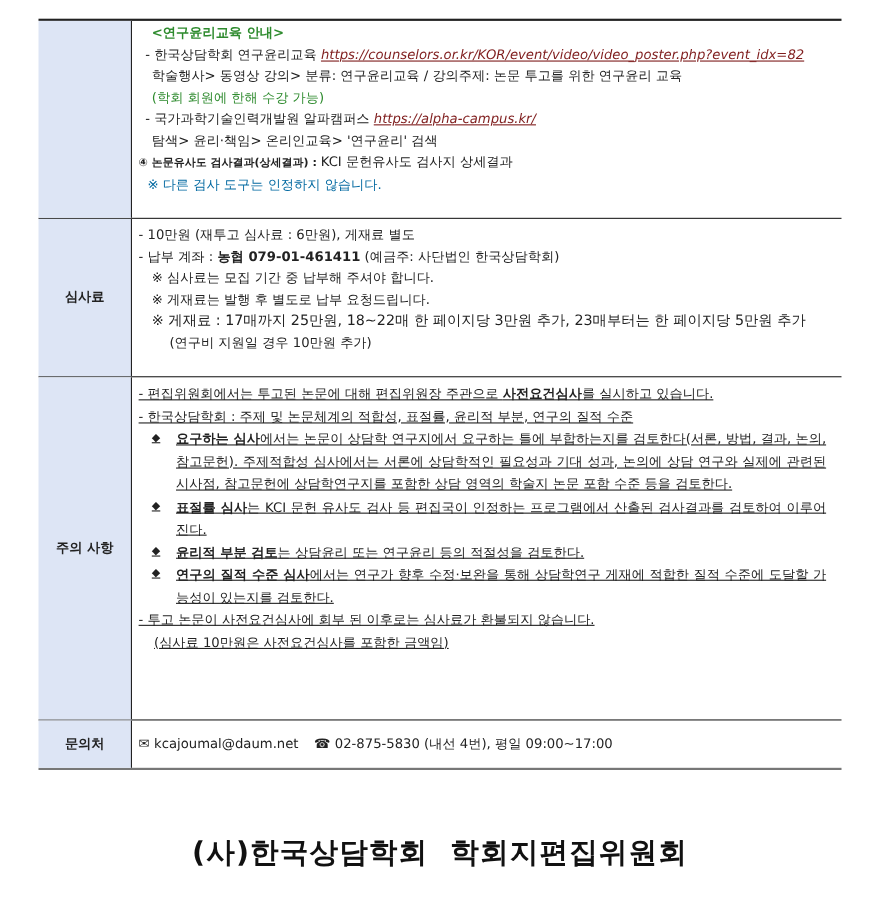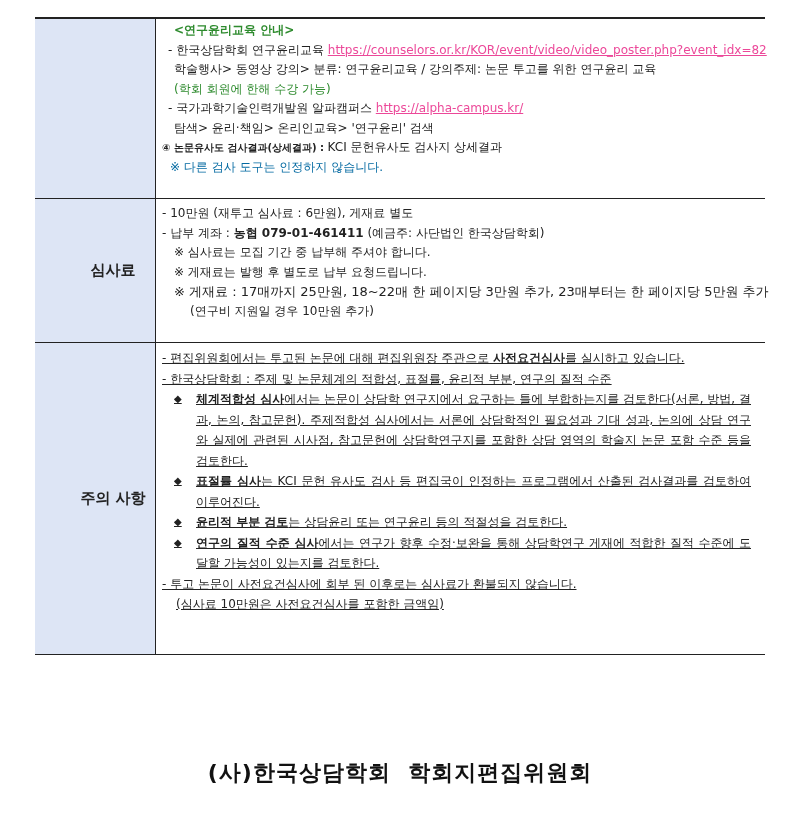--- a/index.html
+++ b/index.html
@@ -3,33 +3,33 @@
 <meta charset="utf-8">
 <style>
   html, body { margin:0; padding:0; background:#ffffff; }
   body { width:800px; height:819px; position:relative; overflow:hidden;
          font-family:"DejaVu Sans","Liberation Sans",sans-serif; color:#222; }
   .tbl { position:absolute; left:35px; top:17px; width:730px; border-top:2px solid #222; }
   .row { display:flex; border-bottom:1px solid #222; }
   .row.last { border-bottom:2px solid #777; }
   .lbl { width:84px; flex:0 0 84px; background:#dde5f5; border-right:1px solid #222;
          display:flex; align-items:center; justify-content:center;
-         font-size:15px; font-weight:bold; color:#222;padding-left:36px; }
+         font-size:12px; font-weight:bold; color:#222; }
   .cnt { flex:1; padding:4px 0 4px 6px; font-size:12px; line-height:19.5px; }
   .ln { white-space:nowrap; }
   .ind1 { padding-left:12px; }
   .green { color:#2e8b2e; }
   .red { color:#0369a1; }
-  .link { color:#ec4899; text-decoration:underline; }
+  .link { color:#7f1d1d; text-decoration:underline;font-style:italic; }
   b { font-weight:bold; }
   .bul { display:flex; padding-left:12px; }
   .bul .dot { width:22px; flex:0 0 22px; font-size:10px; }
   .bul .txt { flex:1; text-align:justify; padding-right:14px; }
   .footer { position:absolute; left:0; width:800px; top:758px; text-align:center;
-            font-size:22px; font-weight:bold; letter-spacing:1px; color:#111; }
+            font-size:26px; font-weight:bold; letter-spacing:1px; color:#111; }
   .ico { display:inline-block; margin-right:4px; }
 </style>
 </head>
 <body>
 
 <div class="tbl">
 
   <div class="row" style="height:179px;">
     <div class="lbl"></div>
     <div class="cnt" style="padding-top:2px;">
@@ -66,35 +66,44 @@
 
   <div class="row" style="height:311px;">
     <div class="lbl">주의 사항</div>
     <div class="cnt" style="padding-top:5px; line-height:20.5px;text-decoration:underline;">
       <div class="ln">
         <span>- 편집위원회에서는 투고된 논문에 대해 편집위원장 주관으로 </span><b>사전요건심사</b><span>를 실시하고 있습니다.</span>
       </div>
       <div class="ln">- 한국상담학회 : 주제 및 논문체계의 적합성, 표절률, 윤리적 부분, 연구의 질적 수준</div>
       <div class="bul">
         <span class="dot">◆</span>
-        <span class="txt"><b>체계적합성 심사</b><span>에서는 논문이 상담학 연구지에서 요구하는 틀에 부합하는지를 검토한다(서론, 방법, 결과, 논의, 참고문헌). 주제적합성 심사에서는 서론에 상담학적인 필요성과 기대 성과, 논의에 상담 연구와 실제에 관련된 시사점, 참고문헌에 상담학연구지를 포함한 상담 영역의 학술지 논문 포함 수준 등을 검토한다.</span></span>
+        <span class="txt"><b>요구하는 심사</b><span>에서는 논문이 상담학 연구지에서 요구하는 틀에 부합하는지를 검토한다(서론, 방법, 결과, 논의, 참고문헌). 주제적합성 심사에서는 서론에 상담학적인 필요성과 기대 성과, 논의에 상담 연구와 실제에 관련된 시사점, 참고문헌에 상담학연구지를 포함한 상담 영역의 학술지 논문 포함 수준 등을 검토한다.</span></span>
       </div>
       <div class="bul">
         <span class="dot">◆</span>
         <span class="txt"><b>표절률 심사</b><span>는 KCI 문헌 유사도 검사 등 편집국이 인정하는 프로그램에서 산출된 검사결과를 검토하여 이루어진다.</span></span>
       </div>
       <div class="bul">
         <span class="dot">◆</span>
         <span class="txt"><b>윤리적 부분 검토</b><span>는 상담윤리 또는 연구윤리 등의 적절성을 검토한다.</span></span>
       </div>
       <div class="bul">
         <span class="dot">◆</span>
         <span class="txt"><b>연구의 질적 수준 심사</b><span>에서는 연구가 향후 수정·보완을 통해 상담학연구 게재에 적합한 질적 수준에 도달할 가능성이 있는지를 검토한다.</span></span>
       </div>
       <div class="ln">- 투고 논문이 사전요건심사에 회부 된 이후로는 심사료가 환불되지 않습니다.</div>
       <div class="ln" style="padding-left:14px;">(심사료 10만원은 사전요건심사를 포함한 금액임)</div>
     </div>
   </div>
 
+  <div class="row last" style="height:43px;">
+    <div class="lbl">문의처</div>
+    <div class="cnt" style="display:flex; align-items:center; padding-top:0; padding-bottom:0;">
+      <span class="ico">✉</span>
+      <span style="margin-right:14px;">kcajoumal@daum.net</span>
+      <span class="ico">☎</span>
+      <span>02-875-5830 (내선 4번), 평일 09:00~17:00</span>
+    </div>
+  </div>
 
 </div>
 
 <div class="footer" style="white-space:pre;">(사)한국상담학회  학회지편집위원회</div>
 
 </body></html>

